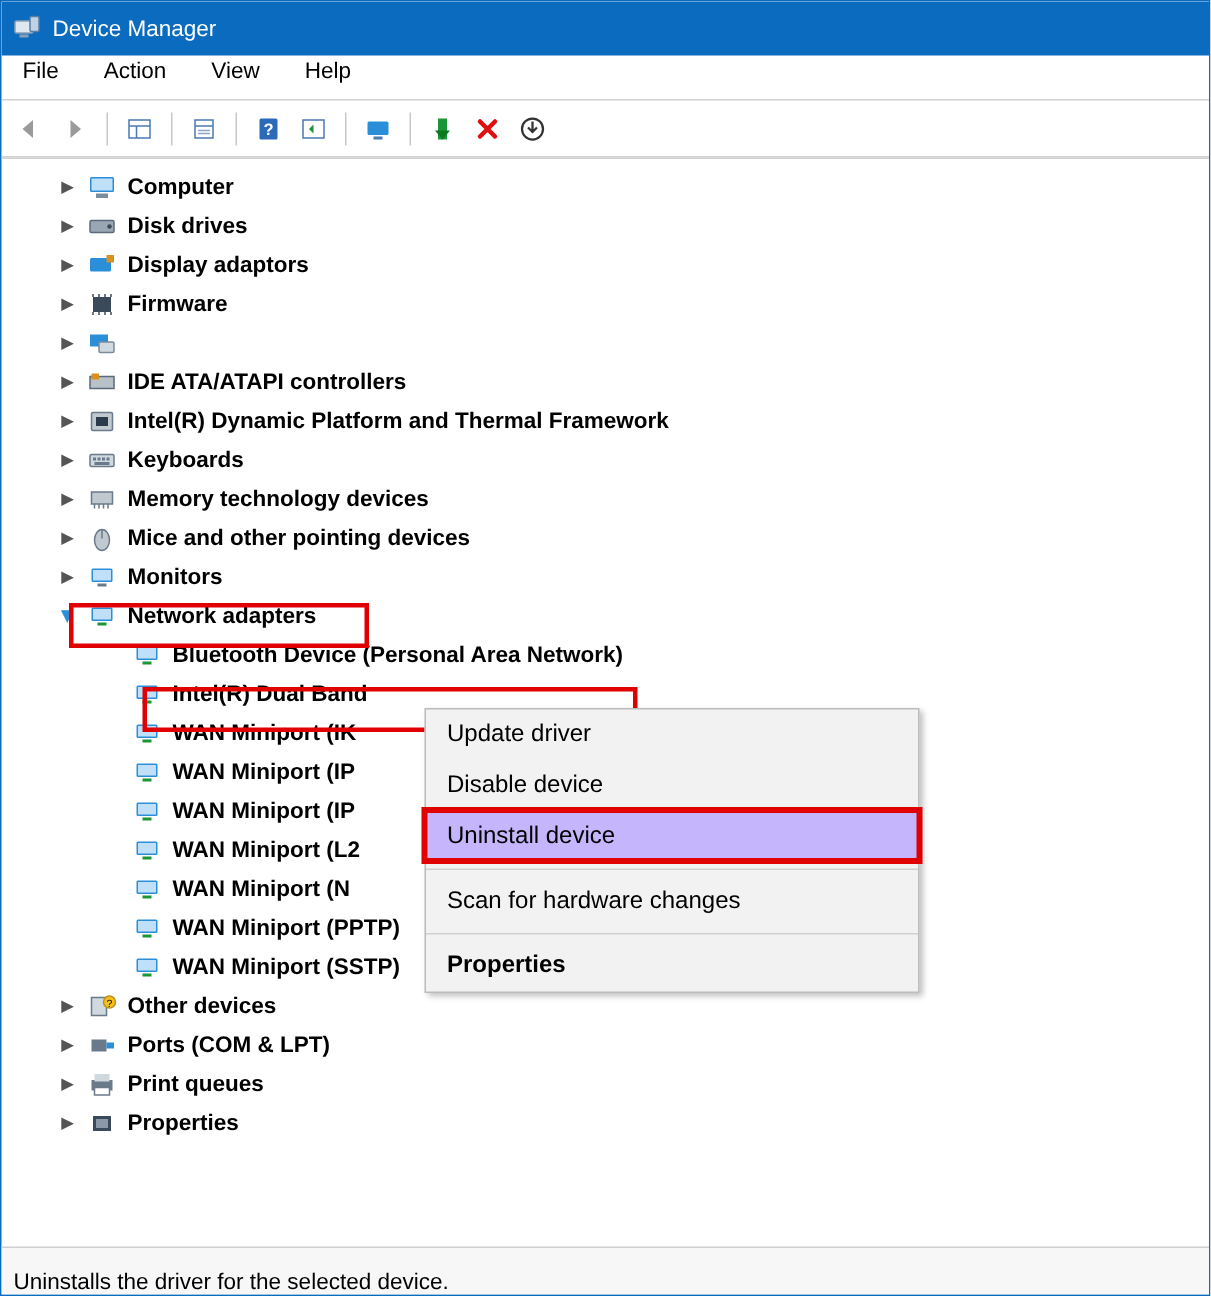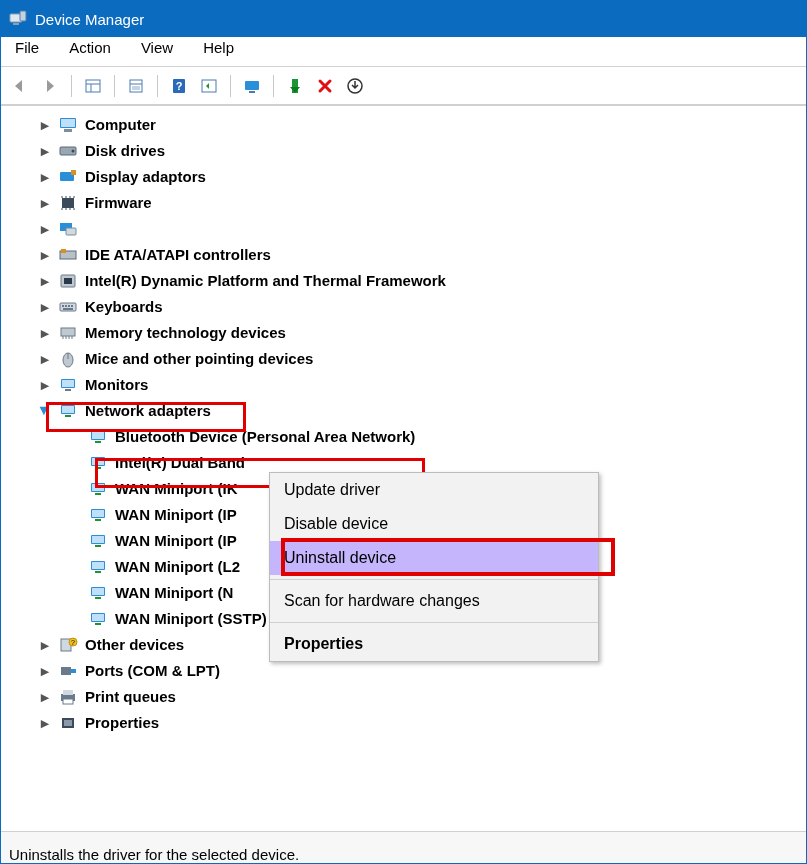--- a/index.html
+++ b/index.html
@@ -17,21 +17,21 @@
   .tree { padding: 6px 0 6px 6px; }
   .node-row { display: flex; align-items: center; height: 26px; line-height: 26px; white-space: nowrap; }
   .indent-0 { padding-left: 30px; }
   .indent-1 { padding-left: 60px; }
   .expander { width: 16px; height: 16px; display: flex; align-items: center; justify-content: center; color: #555; font-size: 11px; margin-right: 4px; }
   .node-icon { width: 22px; height: 20px; margin-right: 6px; display: flex; align-items: center; justify-content: center; }
   .node-label { font-size: 15px; font-weight: bold; }
   .highlight-box { border: 3px solid #e00000; position: absolute; pointer-events: none; }
   .hl1 { left: 45px; top: 296px; width: 200px; height: 30px; }
   .hl2 { left: 94px; top: 352px; width: 330px; height: 30px; }
-  .context-menu { position: absolute; left: 268px; top: 366px; width: 330px; background: #f2f2f2; border: 1px solid #bcbcbc; box-shadow: 2px 2px 4px rgba(0,0,0,0.25); }
+  .context-menu { position: absolute; left: 282px; top: 366px; width: 330px; background: #f2f2f2; border: 1px solid #bcbcbc; box-shadow: 2px 2px 4px rgba(0,0,0,0.25); }
   .ctx-item { padding: 8px 14px; font-size: 16px; cursor: default; }
   .ctx-item.selected { background: #c4b5fd; }
   .ctx-item.bold { font-weight: 600; }
   .ctx-sep { height: 1px; background: #d0d0d0; margin: 4px 0; }
   .hl3 { left: 280px; top: 432px; width: 334px; height: 38px; border: 4px solid #e00000; position: absolute; pointer-events: none; }
   .statusbar { position: absolute; bottom: 0; left: 0; right: 0; height: 32px; border-top: 1px solid #d0d0d0; display: flex; align-items: flex-end; padding: 0 8px; font-size: 15px; background: #f7f7f7; }
   svg { display: block; }
 </style>
 </head>
 <body>
@@ -353,20 +353,31 @@
             <svg width="20" height="18" viewBox="0 0 20 18">
               <rect x="3" y="3" width="14" height="9" rx="1" fill="#2a8fd8"></rect>
               <rect x="4" y="4" width="12" height="7" fill="#bfe0f8"></rect>
               <rect x="7" y="13" width="6" height="2" fill="#1a9636"></rect>
             </svg>
           </span>
         <span class="node-label">WAN Miniport (N</span>
       </div>
 
 
+      <div class="node-row indent-1">
+        <span class="expander"></span>
+        <span class="node-icon">
+            <svg width="20" height="18" viewBox="0 0 20 18">
+              <rect x="3" y="3" width="14" height="9" rx="1" fill="#2a8fd8"></rect>
+              <rect x="4" y="4" width="12" height="7" fill="#bfe0f8"></rect>
+              <rect x="7" y="13" width="6" height="2" fill="#1a9636"></rect>
+            </svg>
+          </span>
+        <span class="node-label">WAN Miniport (PPTP)</span>
+      </div>
 
       <div class="node-row indent-1">
         <span class="expander"></span>
         <span class="node-icon">
             <svg width="20" height="18" viewBox="0 0 20 18">
               <rect x="3" y="3" width="14" height="9" rx="1" fill="#2a8fd8"></rect>
               <rect x="4" y="4" width="12" height="7" fill="#bfe0f8"></rect>
               <rect x="7" y="13" width="6" height="2" fill="#1a9636"></rect>
             </svg>
           </span>

